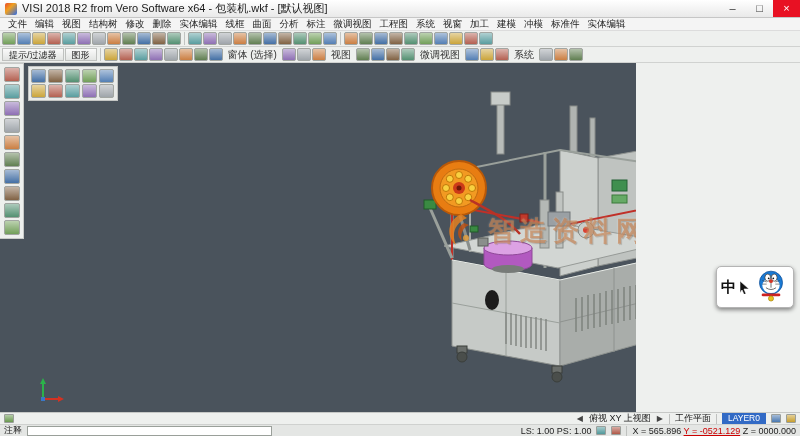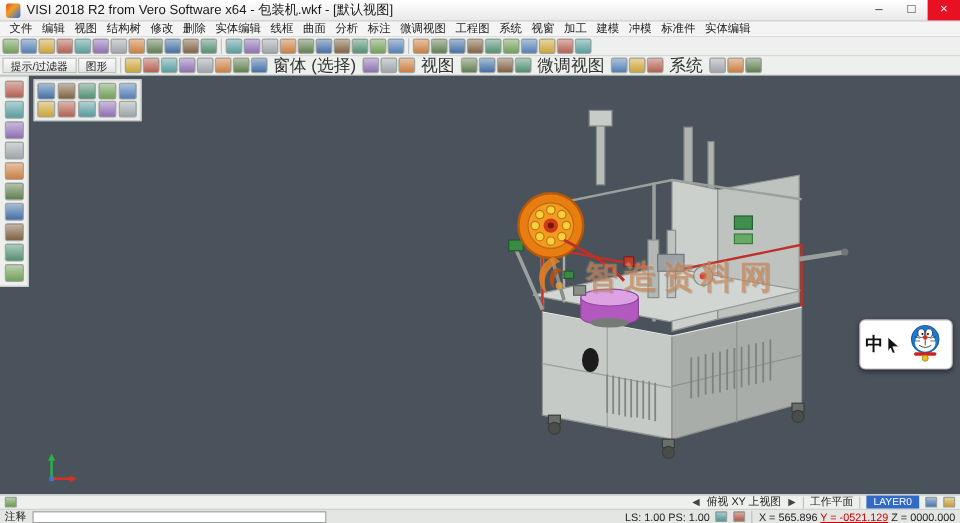--- a/index.html
+++ b/index.html
@@ -19,25 +19,25 @@
   .menubar { position:absolute; top:18px; left:0; right:0; height:13px; background:#f4f4f4; border-bottom:1px solid #dcdcdc; display:flex; align-items:center; padding-left:4px; font-size:9.5px; color:#222; }
   .menu-item { padding:0 4px; white-space:nowrap; }
 
   
   .tbrow { position:absolute; left:0; right:0; background:#eef0ee; border-bottom:1px solid #d0d2d0; display:flex; align-items:center; padding:1px 2px; gap:1px; }
   .tbrow1 { top:31px; height:16px; }
   .tbrow2 { top:47px; height:16px; }
   .iconstrip { display:flex; align-items:center; gap:1px; }
   .ticon { width:14px; height:13px; border:1px solid #a2a6a2; border-radius:2px; background-image:linear-gradient(rgba(255,255,255,.55),rgba(255,255,255,.05)); flex:none; }
   .tb-sep { width:1px; height:13px; background:#c2c4c2; margin:0 2px; flex:none; }
-  .tb-label { font-size:14px; color:#333; padding:0 4px; white-space:nowrap; }
+  .tb-label { font-size:10px; color:#333; padding:0 4px; white-space:nowrap; }
   .tb-tab { font-size:9px; color:#222; padding:0 6px; height:13px; line-height:12px; border:1px solid #bfc1bf; background:linear-gradient(#fafafa,#e2e4e2); white-space:nowrap; }
 
   
-  .viewport { position:absolute; top:63px; left:0; width:800px; height:349px; background:#4a535c; overflow:hidden; }
+  .viewport { position:absolute; top:63px; left:0; width:636px; height:349px; background:#4a535c; overflow:hidden; }
   .model-svg { position:absolute; left:0; top:0; }
 
   
   .left-toolbar { position:absolute; left:0; top:63px; width:24px; background:#eef0ee; border:1px solid #c8cac8; border-left:none; display:flex; flex-direction:column; align-items:center; padding:3px 0; gap:2px; z-index:5; }
   .left-toolbar .ticon { width:16px; height:15px; }
 
   
   .view-grid { position:absolute; left:28px; top:66px; display:grid; grid-template-columns:repeat(5,16px); gap:1px; background:#e9ebe9; border:1px solid #c4c6c4; padding:2px; z-index:5; }
   .view-grid .ticon { width:15px; height:14px; }
 

